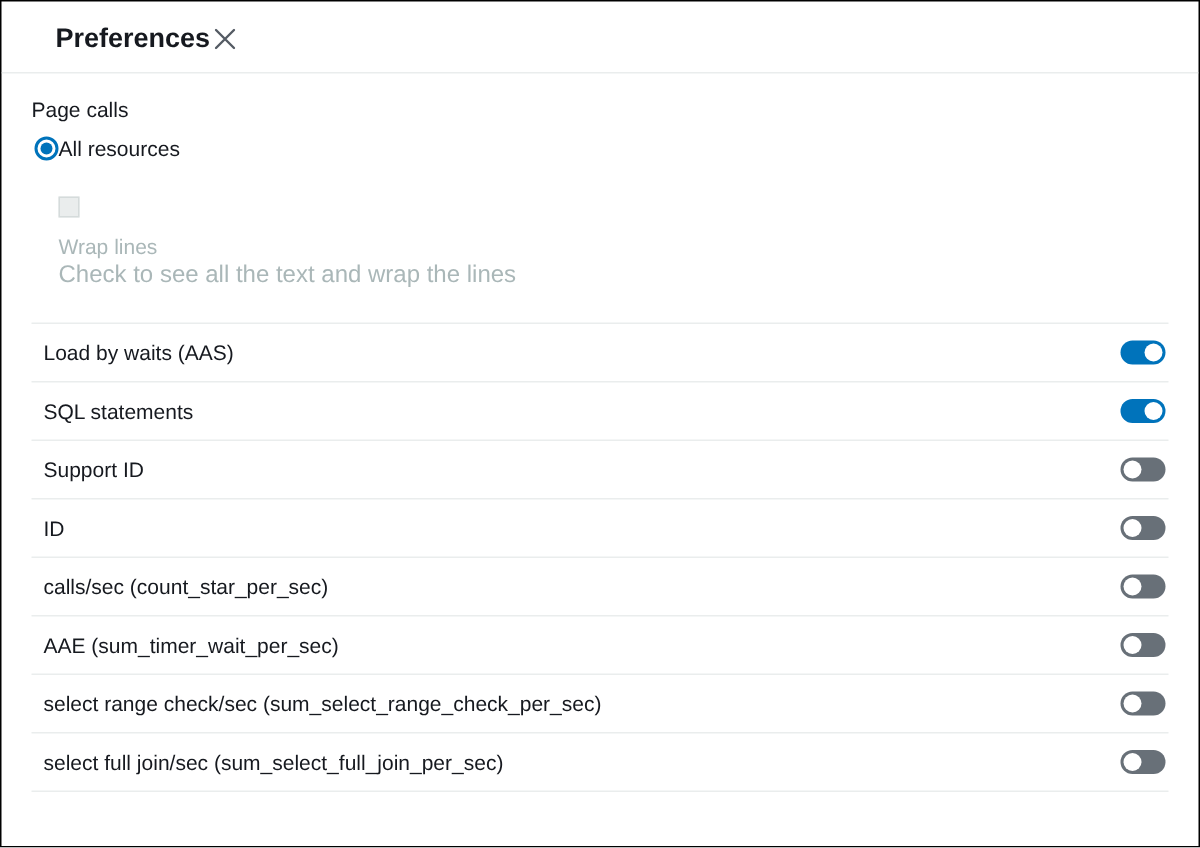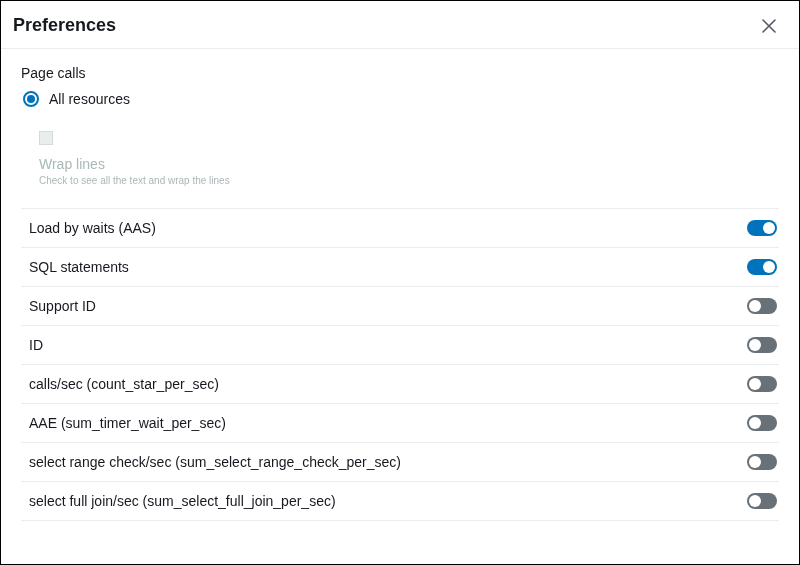--- a/index.html
+++ b/index.html
@@ -13,25 +13,24 @@
   }
   .modal {
     width: 800px;
     height: 565px;
     border: 1px solid #000;
     display: flex;
     flex-direction: column;
     overflow: hidden;
   }
   .header {
-    padding: 14px 20px 12px 12px;
+    padding: 14px 20px 12px 36px;
     border-bottom: 1px solid #eaeded;
     display: flex;
     align-items: center;
-    justify-content: space-between;
   }
   .title {
     font-size: 18px;
     font-weight: 700;
     color: #16191f;
   }
   .close-btn {
     cursor: pointer;
     width: 20px;
     height: 20px;
@@ -47,21 +46,20 @@
     overflow-y: auto;
   }
   .section-label {
     font-size: 14px;
     color: #16191f;
     margin-bottom: 10px;
   }
   .radio-row {
     display: flex;
     align-items: center;
-    gap: 10px;
     margin-bottom: 22px;
     margin-left: 2px;
   }
   .radio {
     width: 16px;
     height: 16px;
     border-radius: 50%;
     border: 2px solid #0073bb;
     display: flex;
     align-items: center;
@@ -92,21 +90,21 @@
     border: 1px solid #d5dbdb;
     background: #eaeded;
     margin-top: 2px;
     flex-shrink: 0;
   }
   .checkbox-label {
     color: #aab7b8;
     line-height: 1.3;
   }
   .checkbox-desc {
-    font-size: 10px;
+    font-size: 16px;
     color: #aab7b8;
     margin-top: 2px;
   }
   .columns-label {
     font-size: 14px;
     color: #16191f;
     margin-bottom: 14px;
   }
   .col-list {
     border-top: 1px solid #eaeded;

